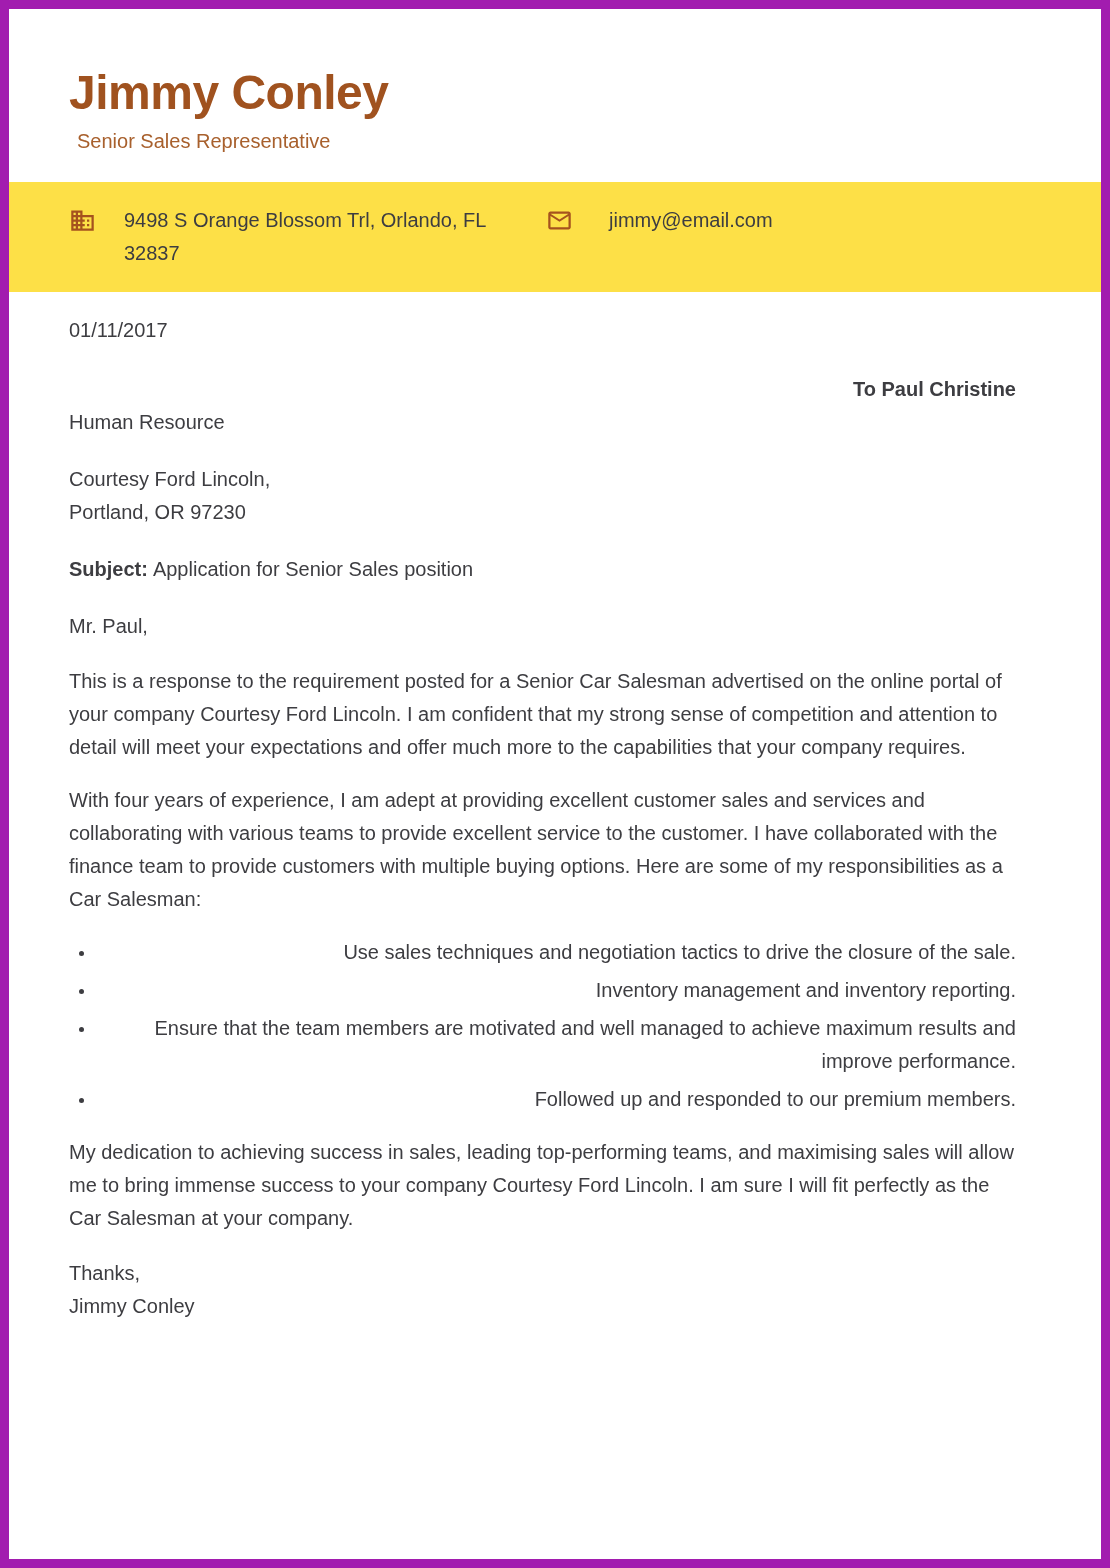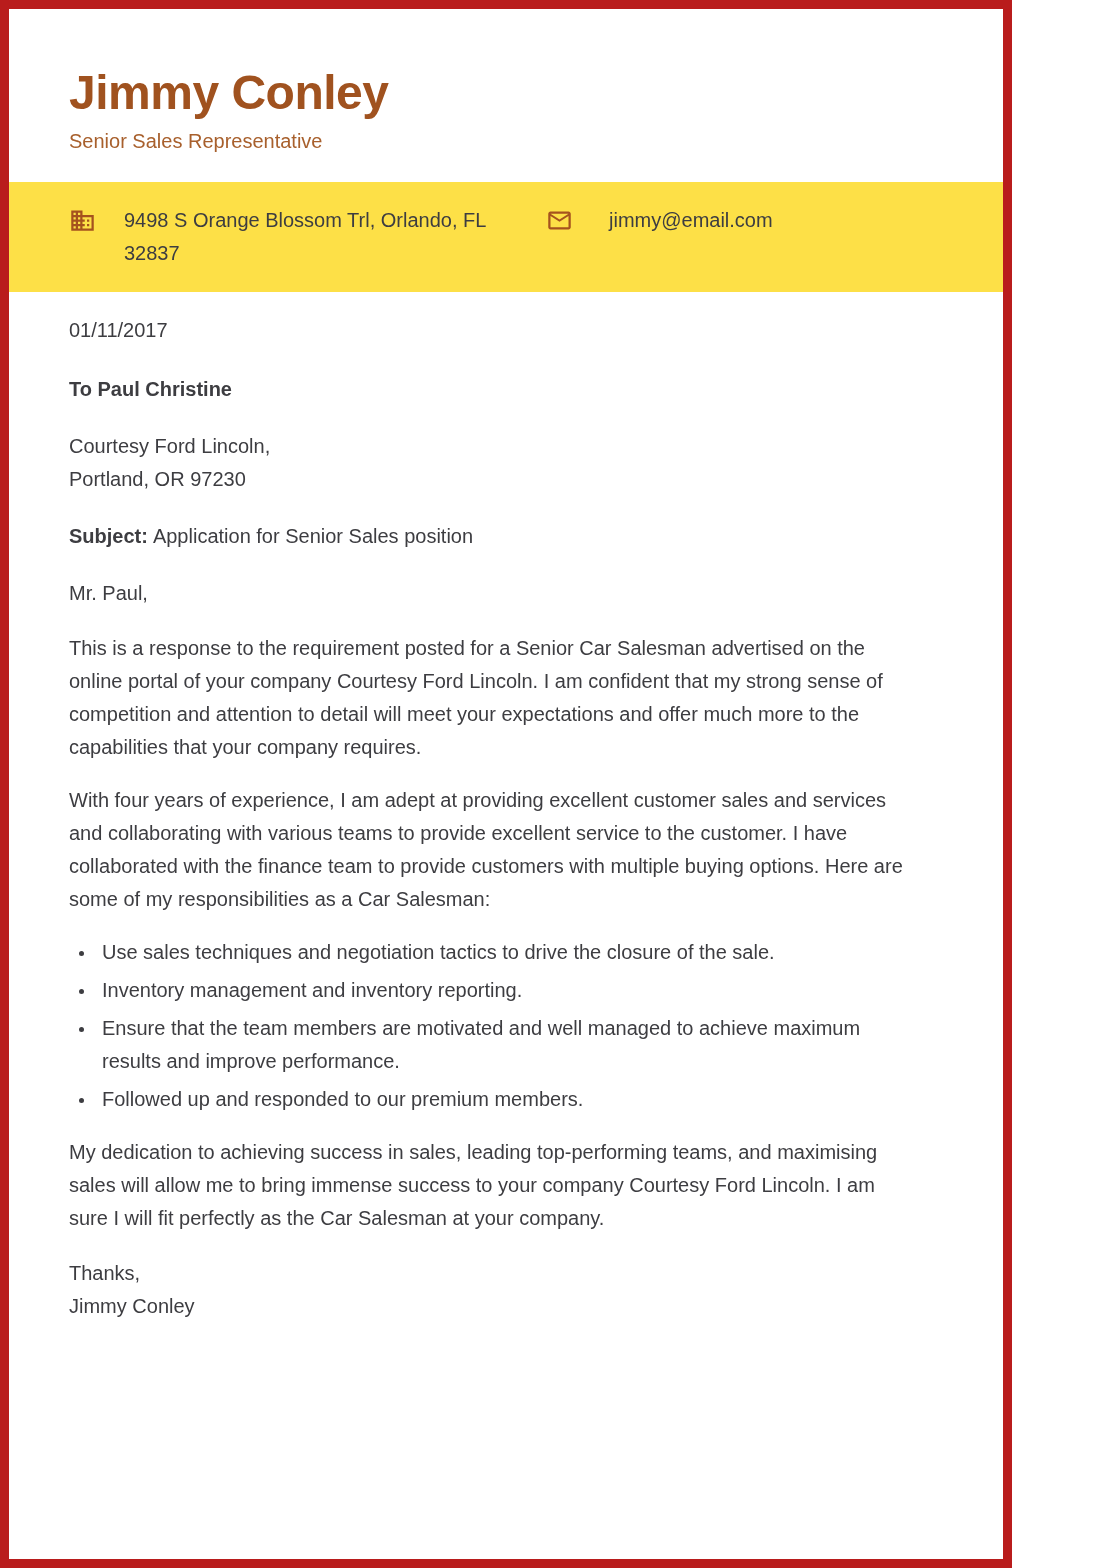--- a/index.html
+++ b/index.html
@@ -1,40 +1,41 @@
 <!DOCTYPE html>
 <html><head>
 <meta charset="utf-8">
 <style>
   * { box-sizing: border-box; }
   html, body { margin: 0; padding: 0; background: #ffffff; }
   .page {
-    width: 1012px;
+    width: 1110px;
     height: 1568px;
-    border: 9px solid #b91c1c;
+    border: 9px solid #a21caf;
     background: #ffffff;
     font-family: "Liberation Sans", sans-serif;
     color: #3D3D41;
     overflow: hidden;
   }
   
   .header { padding: 56px 85px 28px 60px; }
   .person-name {
     margin: 0;
     font-size: 48px;
     font-weight: 700;
     letter-spacing: -0.5px;
     color: #A0521F;
     line-height: 1.15;
   }
   .person-title {
     margin-top: 8px;
     font-size: 20px;
     color: #A8602D;
     line-height: 1.3;
+    margin-left: 8px;
   }
   
   .contact-bar {
     background: #fde047;
     padding: 22px 85px 22px 60px;
   }
   .contact-grid {
     display: grid;
     grid-template-columns: 477px 1fr;
     row-gap: 12px;
@@ -54,32 +55,32 @@
   .cell-email   { grid-column: 2; grid-row: 1; gap: 36px; }
   .cell-phone   { grid-column: 1; grid-row: 2; }
   
   .letter {
     padding: 22px 85px 0 60px;
     font-size: 20px;
     line-height: 33px;
   }
   .letter-date { text-align: left; margin-bottom: 26px; }
   .recipient { margin-bottom: 24px; }
-  .recipient-name { font-weight: 700; }
+  .recipient-name { font-weight: 700; text-align: right; }
   .company { margin-bottom: 24px; }
   .subject-line { margin-bottom: 24px; }
   .subject-label { font-weight: 700; }
   .subject-text { margin-left: 5px; }
   .salutation { margin-bottom: 22px; }
   p.para { margin: 0 0 20px 0; }
   ul.duties {
     margin: 0 0 20px 0;
     padding-left: 27px;
   }
-  ul.duties li { padding-left: 6px; margin-bottom: 5px; }
+  ul.duties li { padding-left: 6px; margin-bottom: 5px; text-align: right; }
   ul.duties li::marker { color: #3D3D41; font-size: 17px; }
   .signoff { margin-top: 22px; }
 </style>
 </head>
 <body>
 
 <div class="page">
 
   <header class="header">
     <h1 class="person-name">Jimmy Conley</h1>
@@ -110,20 +111,21 @@
 
     </div>
   </section>
 
   <main class="letter">
 
     <div class="letter-date">01/11/2017</div>
 
     <div class="recipient">
       <div class="recipient-name">To Paul Christine</div>
+      <div>Human Resource</div>
     </div>
 
     <div class="company">
       <div>Courtesy Ford Lincoln,</div>
       <div>Portland, OR 97230</div>
     </div>
 
     <div class="subject-line">
       <span class="subject-label">Subject:</span><span class="subject-text">Application for Senior Sales position</span>
     </div>

